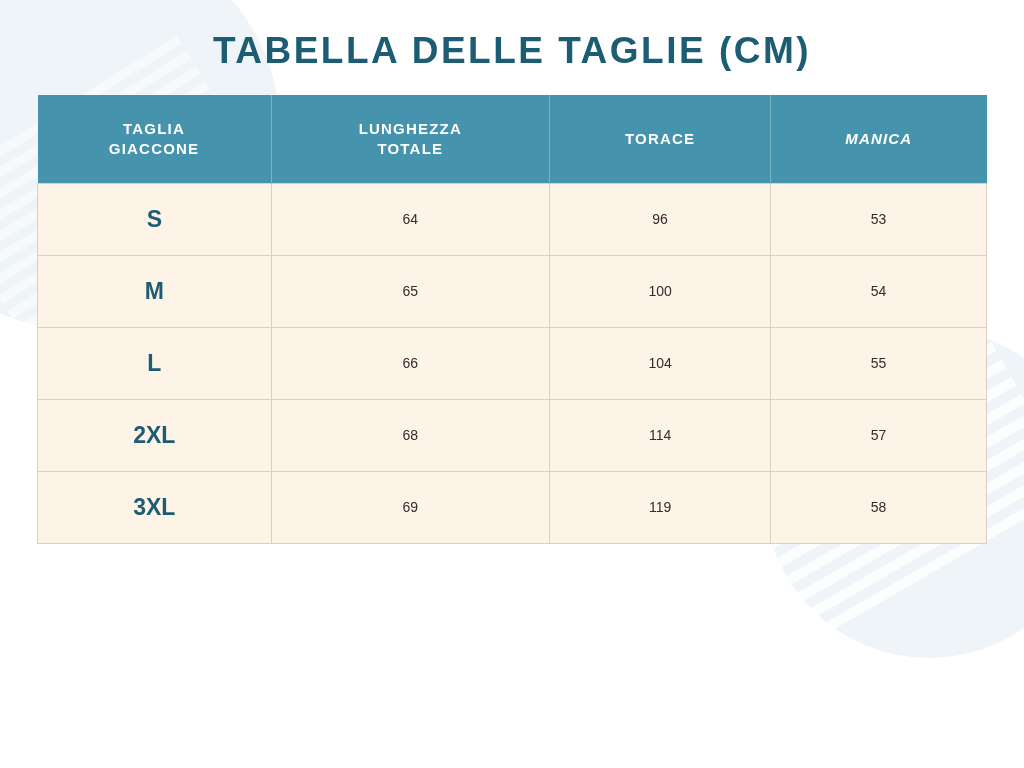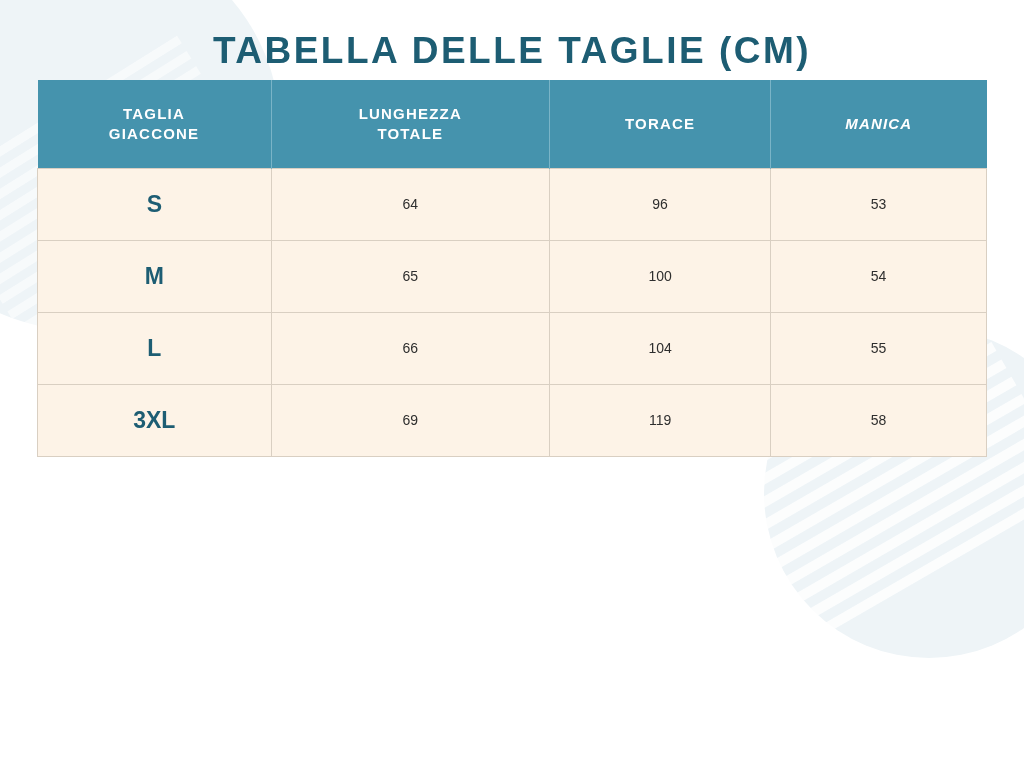--- a/index.html
+++ b/index.html
@@ -84,21 +84,21 @@
     padding-top: 30px;
     padding-bottom: 8px;
     z-index: 2;
     border-radius: 9px;
   }
 
   
   .table-wrap {
     position: relative;
     z-index: 2;
-    margin: 0 37px;
+    margin: 15px 37px;
   }
   table.size-table {
     width: 950px;
     border-collapse: collapse;
     table-layout: fixed;
   }
   table.size-table th {
     background: #4593ad;
     color: #ffffff;
     font-size: 15px;
@@ -207,20 +207,26 @@
         <td>100</td>
         <td>54</td>
       </tr>
       <tr>
         <td class="size-cell">L</td>
         <td>66</td>
         <td>104</td>
         <td>55</td>
       </tr>
       <tr>
+        <td class="size-cell">2XL</td>
+        <td>68</td>
+        <td>114</td>
+        <td>57</td>
+      </tr>
+      <tr>
         <td class="size-cell">3XL</td>
         <td>69</td>
         <td>119</td>
         <td>58</td>
       </tr>
     </tbody>
   </table>
 </div>
 
 </body></html>

